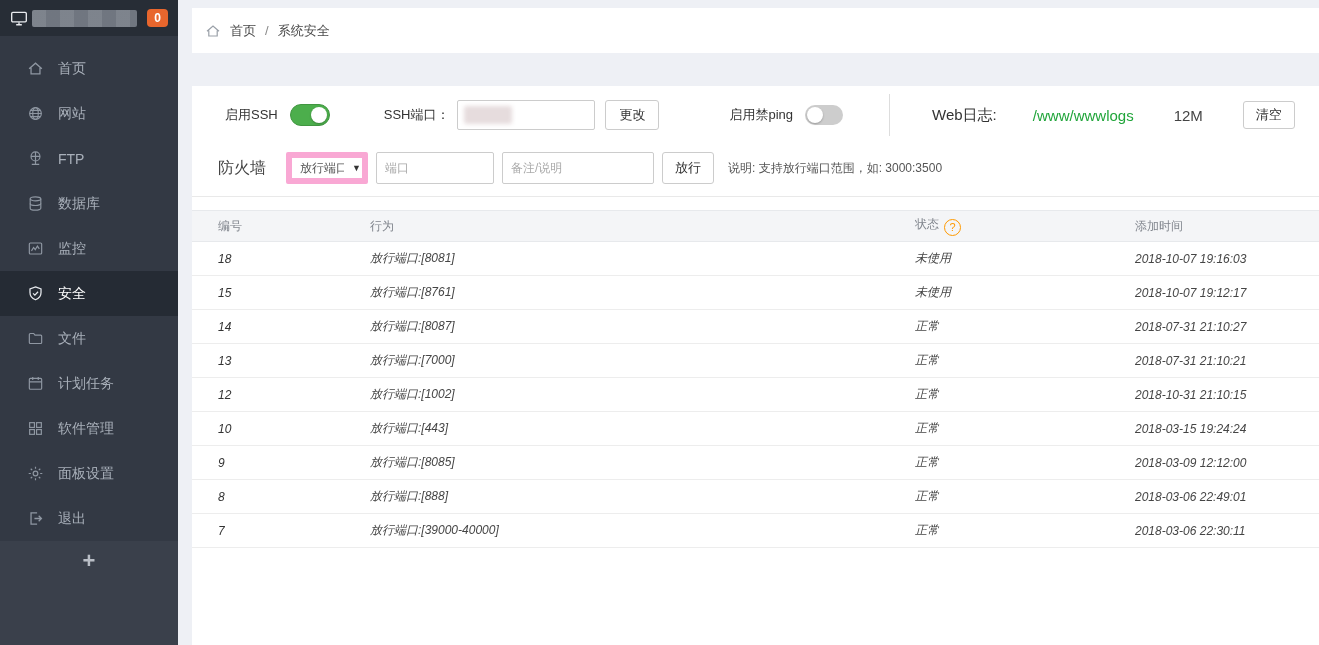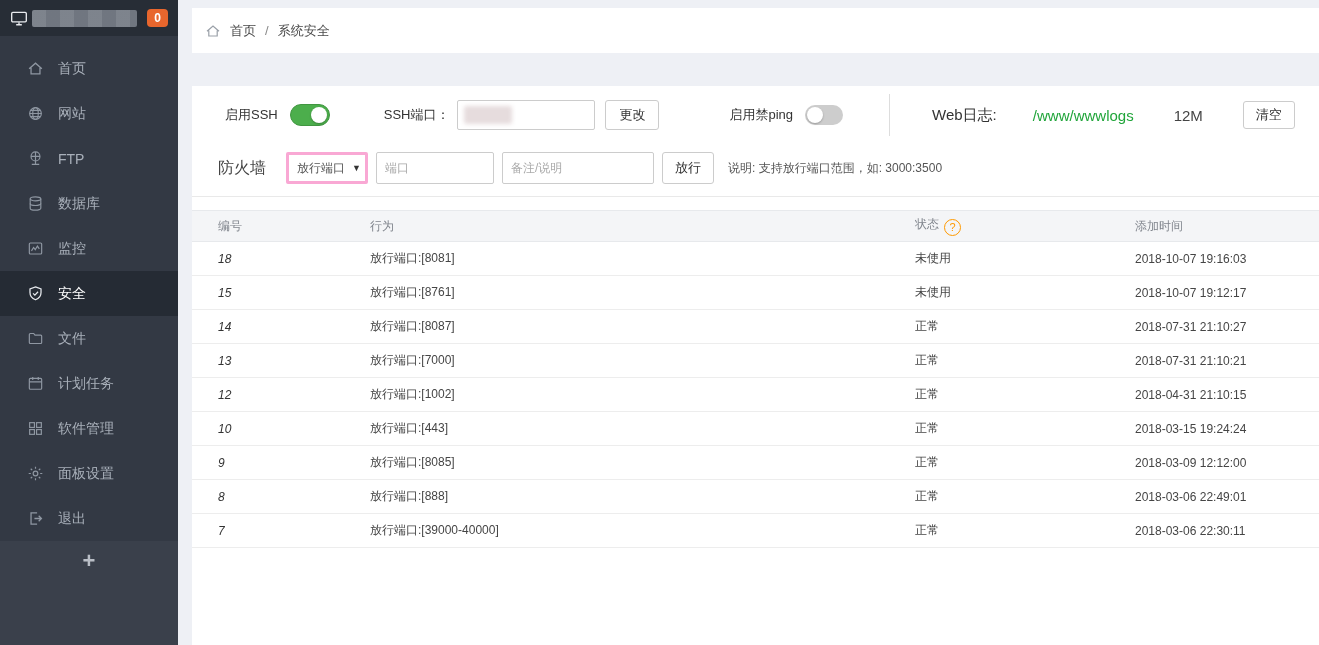--- a/index.html
+++ b/index.html
@@ -61,34 +61,34 @@
   .lbl-weblog{margin-left:42px;font-size:15px;color:#333;}
   .weblog-path{margin-left:36px;font-size:15px;color:#20a53a;cursor:pointer;}
   .weblog-size{margin-left:40px;font-size:15px;color:#444;}
   .btn-clear{margin-left:40px;padding:6px 12px;}
   
   .fw-row{height:56px;display:flex;align-items:center;padding-left:26px;
     border-bottom:1px solid #e9e9e9;}
   .fw-title{font-size:16px;color:#444;margin-right:20px;}
   .select-wrap{position:relative;}
   .fw-select{appearance:none;-webkit-appearance:none;-moz-appearance:none;
-    width:82px;height:32px;border:3px solid #f9a8d4;border-radius:2px;background:#fff;
+    width:82px;height:32px;border:6px solid #f9a8d4;border-radius:2px;background:#fff;
     font-size:12px;color:#555;padding:0 18px 0 8px;font-family:inherit;outline:none;}
   .select-arrow{position:absolute;right:7px;top:11px;font-size:9px;color:#333;pointer-events:none;}
   .fw-input-port{width:118px;height:32px;margin-left:8px;}
   .fw-input-note{width:152px;height:32px;margin-left:8px;}
   .btn-allow{margin-left:8px;padding:8px 12px;text-align:center;}
   .fw-hint{margin-left:14px;font-size:12px;color:#555;}
   
   .table-wrap{margin-top:13px;}
   table{width:100%;border-collapse:collapse;table-layout:fixed;}
   thead th{background:#f4f5f7;border-top:1px solid #e7e9ec;border-bottom:1px solid #e7e9ec;
     font-weight:normal;text-align:left;font-size:12px;color:#80858d;height:30px;padding:0;}
   th.c1,td.c1{padding-left:26px;}
-  tbody td{height:33px;border-bottom:1px solid #ededed;font-size:12px;color:#454545;padding:0;}
+  tbody td{height:33px;border-bottom:1px solid #ededed;font-size:12px;color:#454545;padding:0;font-style:italic;}
   td.id-cell{font-style:italic;color:#333;}
   .help-icon{display:inline-block;width:15px;height:15px;line-height:15px;border:1px solid #f90;
     color:#f90;border-radius:50%;text-align:center;font-size:11px;margin-left:5px;
     vertical-align:-3px;cursor:pointer;font-style:normal;}
 </style>
 </head>
 <body>
 
 <div class="sidebar">
   <div class="side-header">
@@ -295,21 +295,21 @@
           <tr>
             <td class="c1 id-cell">13</td>
             <td>放行端口:[7000]</td>
             <td>正常</td>
             <td>2018-07-31 21:10:21</td>
           </tr>
           <tr>
             <td class="c1 id-cell">12</td>
             <td>放行端口:[1002]</td>
             <td>正常</td>
-            <td>2018-04-31 21:10:15</td>
+            <td>2018-10-31 21:10:15</td>
           </tr>
           <tr>
             <td class="c1 id-cell">10</td>
             <td>放行端口:[443]</td>
             <td>正常</td>
             <td>2018-03-15 19:24:24</td>
           </tr>
           <tr>
             <td class="c1 id-cell">9</td>
             <td>放行端口:[8085]</td>

